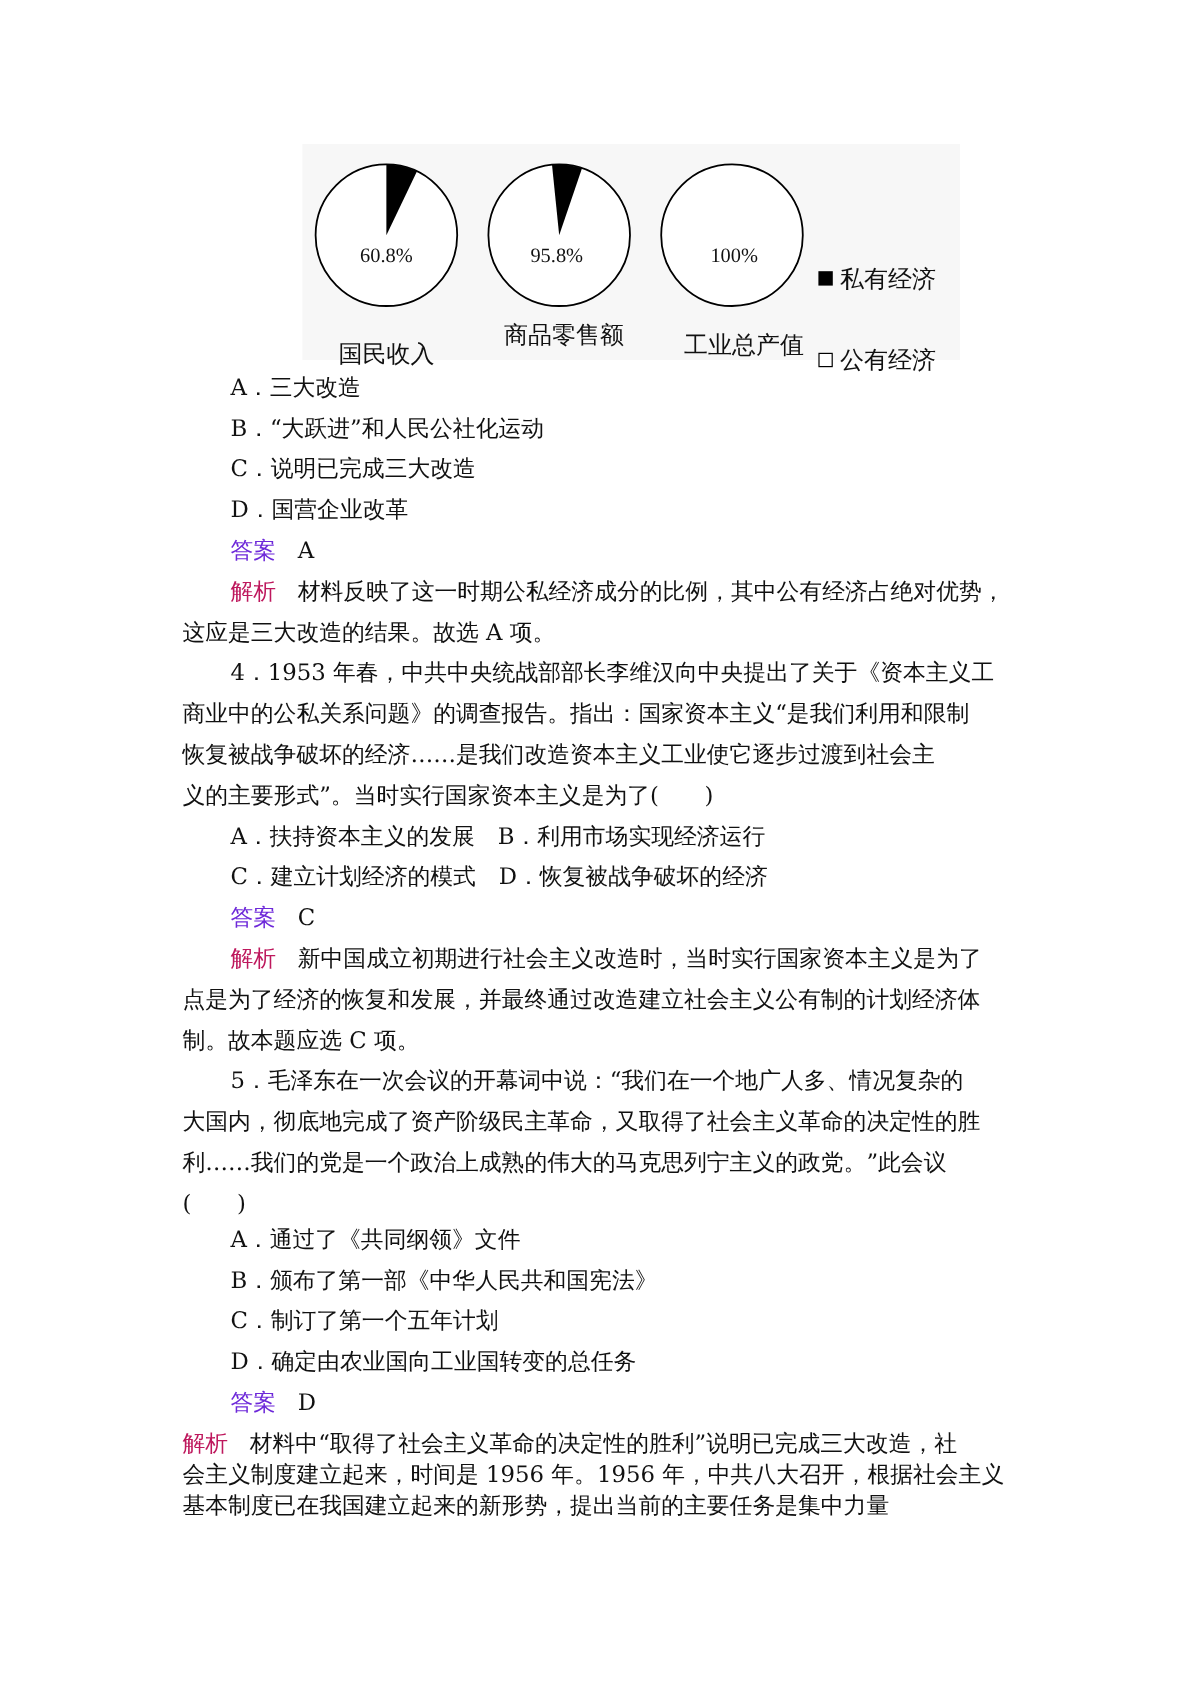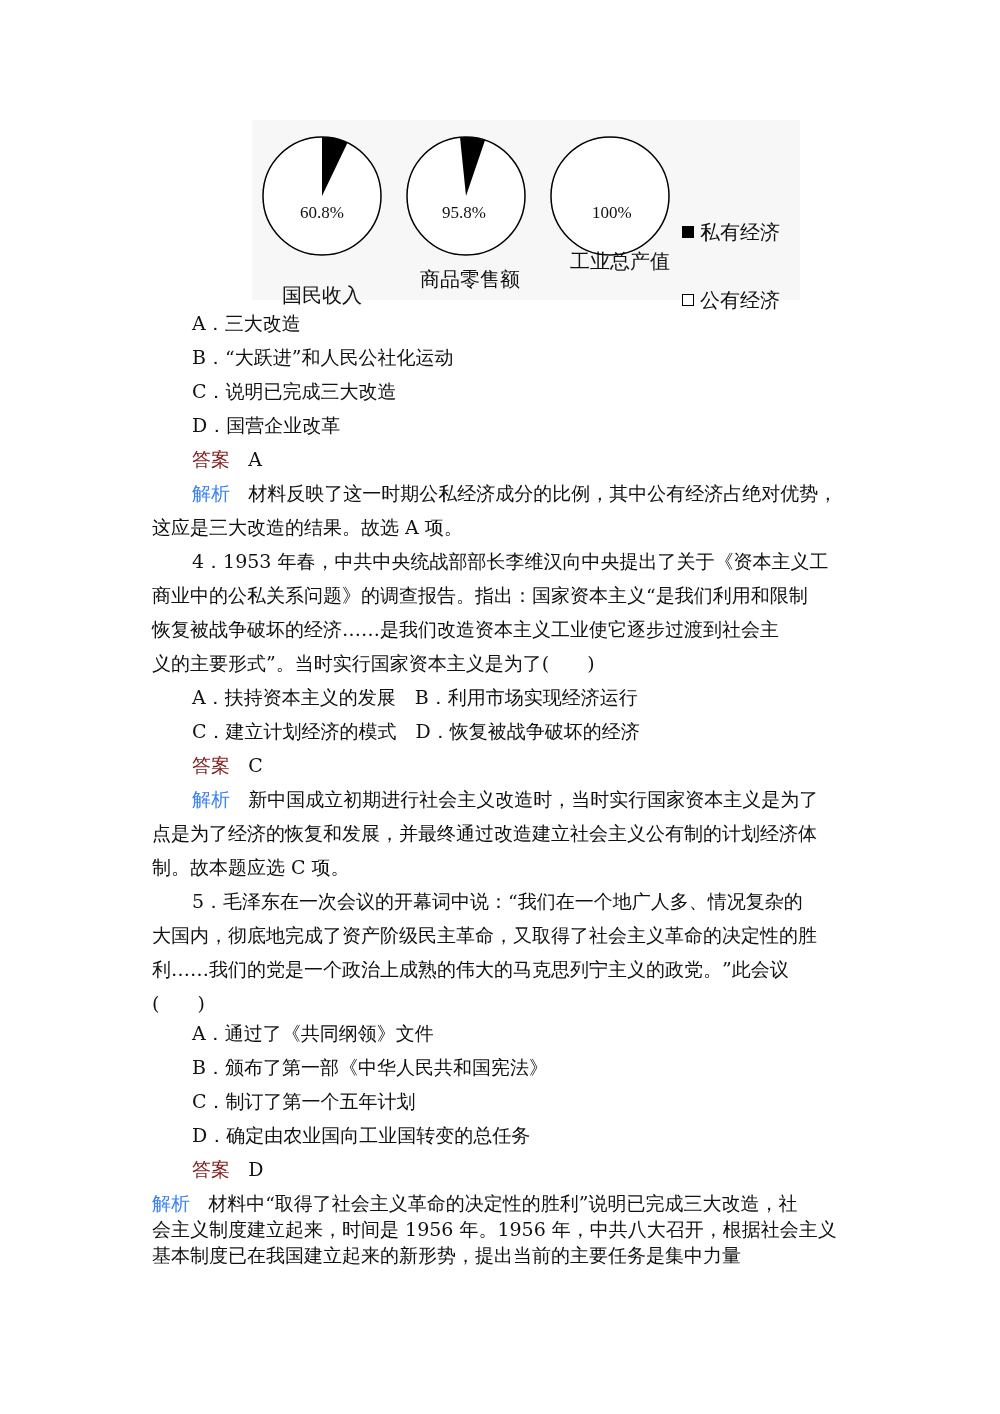--- a/index.html
+++ b/index.html
@@ -8,22 +8,22 @@
   .chart { position: absolute; left: 252px; top: 120px; width: 548px; height: 180px; background: #f7f7f7; }
   .pie { position: absolute; }
   .pie-label { position: absolute; font-size: 20px; text-align: center; width: 160px; }
   .pie-value { position: absolute; font-size: 17px; font-family: "Liberation Serif", serif; }
   .legend { position: absolute; left: 430px; top: 58px; font-size: 20px; line-height: 28px; }
   .legend-row { display: flex; align-items: center; margin-top: 40px; }
   .sw { width: 12px; height: 12px; margin-right: 6px; box-sizing: border-box; }
   .sw.black { background: #000; }
   .sw.white { background: #fff; border: 1.5px solid #000; }
   .line { position: absolute; font-size: 19px; white-space: nowrap; line-height: 24px; }
-  .ans-label { color: #7f1d1d; }
-  .exp-label { color: #3b82f6; }
+  .ans-label { color: #6d28d9; }
+  .exp-label { color: #be185d; }
 </style>
 </head>
 <body>
 
 <div class="chart">
   <svg class="pie" style="left:8px;top:14px" width="124" height="124">
     <circle cx="62" cy="62" r="59" fill="#fff" stroke="#000" stroke-width="1.5"></circle>
     <path d="M62,62 L62,3 A59,59 0 0,1 87.5,8.8 Z" fill="#000"></path>
   </svg>
   <div class="pie-value" style="left:48px;top:83px">60.8%</div>
@@ -33,21 +33,21 @@
     <circle cx="62" cy="62" r="59" fill="#fff" stroke="#000" stroke-width="1.5"></circle>
     <path d="M62,62 L56,3.3 A59,59 0 0,1 81,6.2 Z" fill="#000"></path>
   </svg>
   <div class="pie-value" style="left:190px;top:83px">95.8%</div>
   <div class="pie-label" style="left:138px;top:146px">商品零售额</div>
 
   <svg class="pie" style="left:296px;top:14px" width="124" height="124">
     <circle cx="62" cy="62" r="59" fill="#fff" stroke="#000" stroke-width="1.5"></circle>
   </svg>
   <div class="pie-value" style="left:340px;top:83px">100%</div>
-  <div class="pie-label" style="left:288px;top:128px">工业总产值</div>
+  <div class="pie-label" style="left:288px;top:154px">工业总产值</div>
 
   <div class="legend">
     <div class="legend-row">
         <span class="sw black"></span>
         <span>私有经济</span>
       </div>
     <div class="legend-row">
         <span class="sw white"></span>
         <span>公有经济</span>
       </div>

